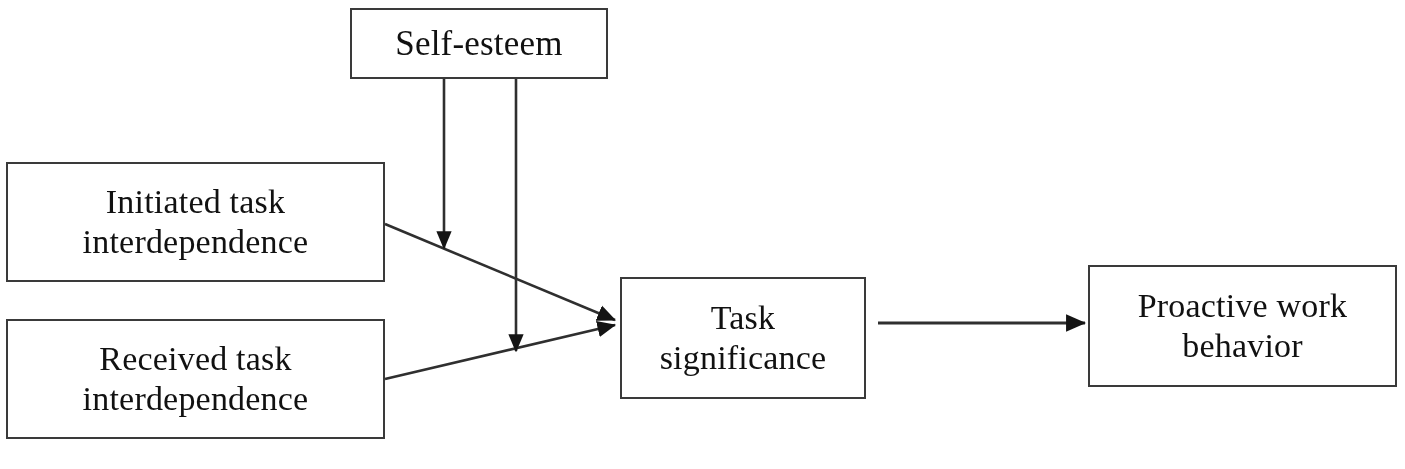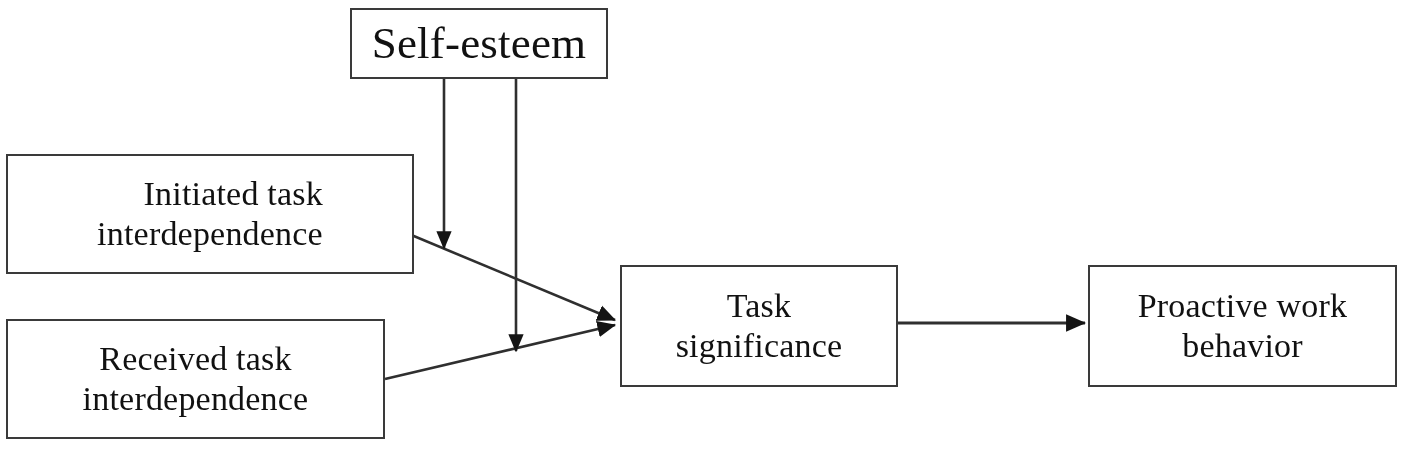--- a/index.html
+++ b/index.html
@@ -34,21 +34,21 @@
     text-align: center;
     color: #111111;
     line-height: 1.18;
     letter-spacing: 0.2px;
   }
   .node-label {
     display: block;
     padding: 0 6px;
     white-space: pre-line;
   }
-  .size-lg { font-size: 45px; }
+  .size-lg { font-size: 35px; }
   .size-md { font-size: 34px; }
 </style>
 </head>
 <body>
 
 <div id="diagram-root">
 
   <svg id="diagram-svg" viewBox="0 0 1405 469" xmlns="http://www.w3.org/2000/svg">
     <defs>
       <marker id="arrow-open" viewBox="0 0 10 10" refX="9.4" refY="5" markerWidth="7.2" markerHeight="7.2" orient="auto-start-reverse">
@@ -67,31 +67,31 @@
 
     <line x1="444" y1="79" x2="444" y2="248" stroke="#2f2f2f" stroke-width="2.6" marker-end="url(#arrow-down)"></line>
 
     <line x1="516" y1="79" x2="516" y2="351" stroke="#2f2f2f" stroke-width="2.6" marker-end="url(#arrow-down)"></line>
   </svg>
 
   <div class="node-box size-lg" style="left:350px; top:8px; width:258px; height:71px;">
     <span class="node-label">Self-esteem</span>
   </div>
 
-  <div class="node-box size-md" style="left:6px; top:154px; width:408px; height:120px;text-align:right;">
+  <div class="node-box size-md" style="left:6px; top:162px; width:379px; height:120px;">
     <span class="node-label">Initiated task
 interdependence</span>
   </div>
 
   <div class="node-box size-md" style="left:6px; top:319px; width:379px; height:120px;">
     <span class="node-label">Received task
 interdependence</span>
   </div>
 
-  <div class="node-box size-md" style="left:620px; top:265px; width:278px; height:122px;">
+  <div class="node-box size-md" style="left:620px; top:277px; width:246px; height:122px;">
     <span class="node-label">Task
 significance</span>
   </div>
 
   <div class="node-box size-md" style="left:1088px; top:265px; width:309px; height:122px;">
     <span class="node-label">Proactive work
 behavior</span>
   </div>
 
 </div>

